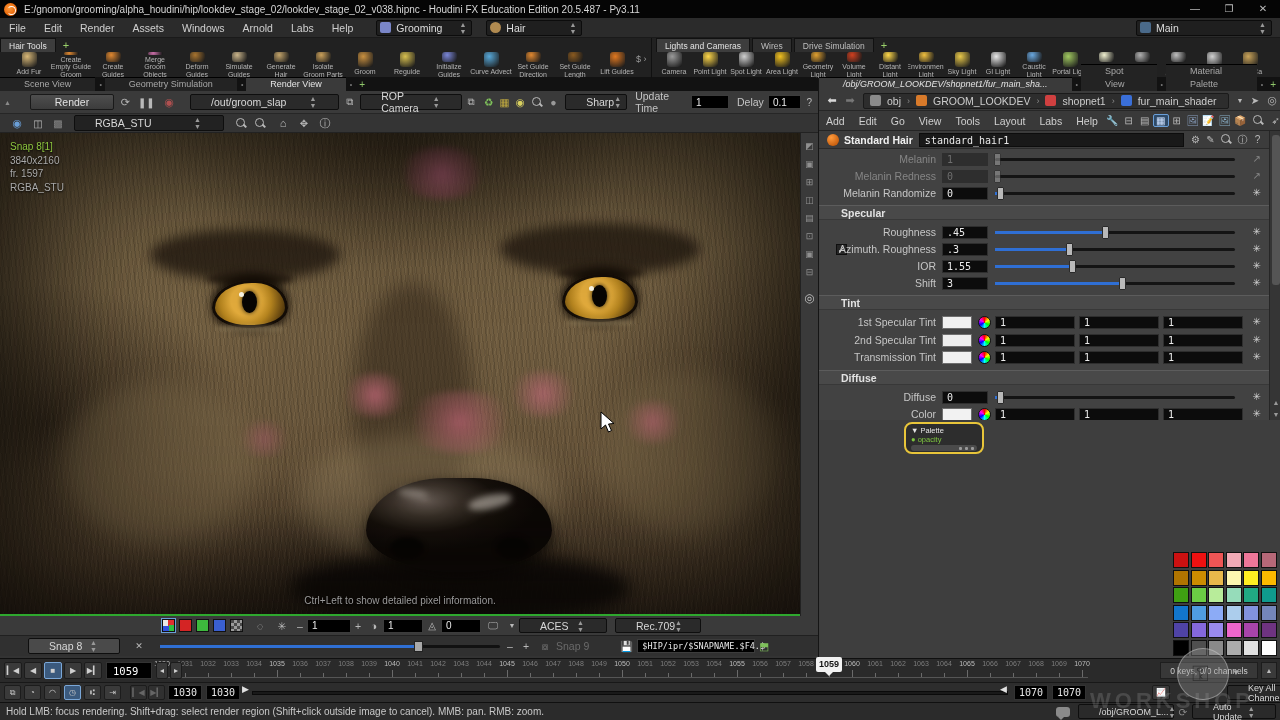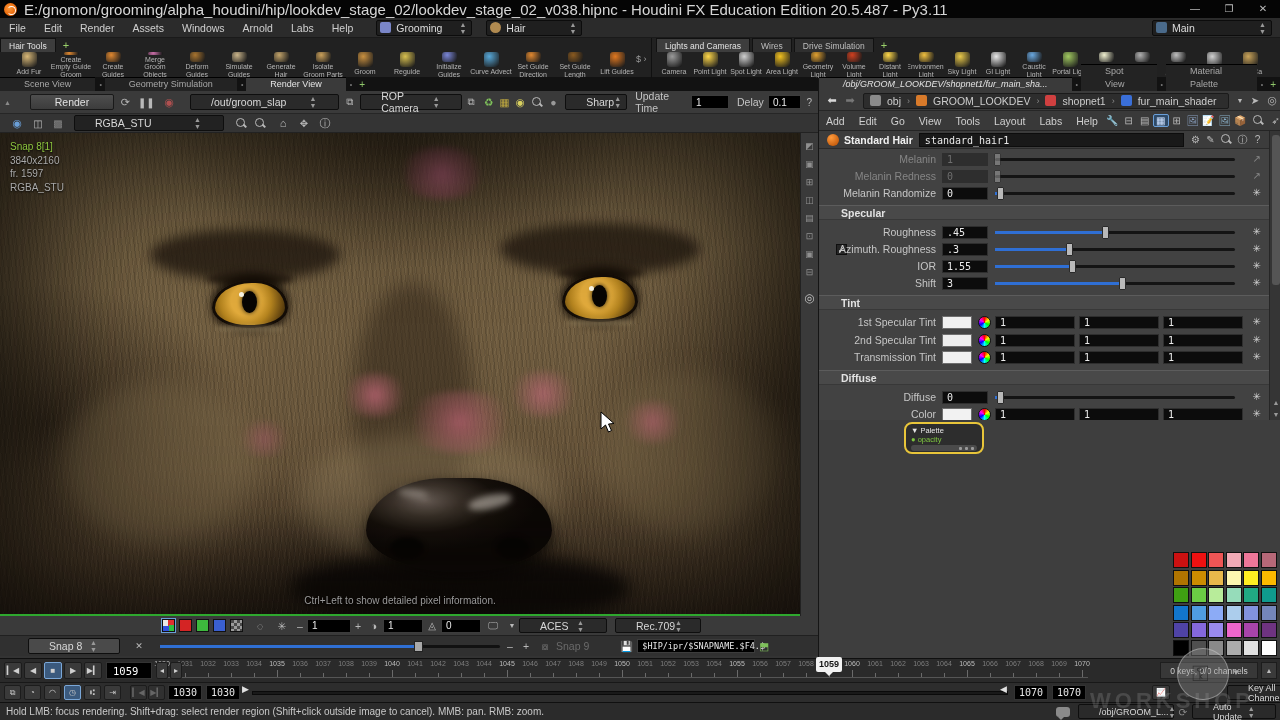--- a/index.html
+++ b/index.html
@@ -2,30 +2,30 @@
 <html><head>
 <meta charset="utf-8">
 <style>
 *{box-sizing:border-box;margin:0;padding:0}
 html,body{width:1280px;height:720px;overflow:hidden;background:#333;font-family:"Liberation Sans",sans-serif;font-size:10.5px;color:#ccc;-webkit-font-smoothing:antialiased}
 .abs{position:absolute}
 
 #titlebar{position:absolute;left:0;top:0;width:1280px;height:18px;background:#050505;display:flex;align-items:center}
 #hlogo{width:13px;height:13px;border-radius:50%;background:radial-gradient(circle at 40% 40%,#ff9a3c,#e55f00 70%);margin:0 7px 0 4px;position:relative}
 #hlogo:after{content:"";position:absolute;left:3px;top:3px;width:7px;height:7px;border:1.6px solid #fff;border-left-color:transparent;border-radius:50%}
-#title-text{color:#d6d6d6;font-size:15px;white-space:nowrap}
+#title-text{color:#d6d6d6;font-size:10px;white-space:nowrap}
 #win-btns{margin-left:auto;display:flex}
 #win-btns div{width:34px;text-align:center;color:#bbb;font-size:10px;line-height:18px}
 
 #menubar{position:absolute;left:0;top:18px;width:1280px;height:20px;background:#2b2b2b;border-bottom:1px solid #1a1a1a;display:flex;align-items:center}
 .menu-item{padding:0 9px;color:#cfcfcf;line-height:20px}
 .mb-select{height:16px;background:#1f1f1f;border:1px solid #0c0c0c;border-radius:2px;display:flex;align-items:center;padding:0 3px;margin-left:14px;color:#ddd}
 .mb-select .sel-icon{width:11px;height:11px;border-radius:2px;margin-right:5px}
 .spin{display:inline-block;width:11px;margin-left:8px;color:#999;font-size:7px;line-height:7px;text-align:center}
-#desk-select{margin-left:auto;margin-right:8px;width:120px}
+#desk-select{margin-left:auto;margin-right:8px;width:136px}
 
 #shelf{position:absolute;left:0;top:38px;width:1280px;height:40px;background:#212121;border-bottom:1px solid #121212}
 .shelf-tabs{position:absolute;top:0;height:14px;display:flex}
 .shelf-tab{background:#2f2f2f;color:#bdbdbd;font-size:8.5px;line-height:14px;padding:0 8px;margin-right:2px;border:1px solid #111;border-bottom:none}
 .shelf-tab.on{background:#3d3d3d;color:#e2e2e2}
 .shelf-plus{color:#9ad06a;font-size:11px;line-height:14px;padding:0 5px}
 .tools{position:absolute;top:14px;height:26px;display:flex}
 .tool{display:flex;flex-direction:column;align-items:center;overflow:hidden}
 .tool-icon{width:15px;height:15px;border-radius:3px;margin-top:0}
 .tool-label{font-size:7px;color:#b5b5b5;line-height:1.05;text-align:center;white-space:normal;margin-top:1px}

